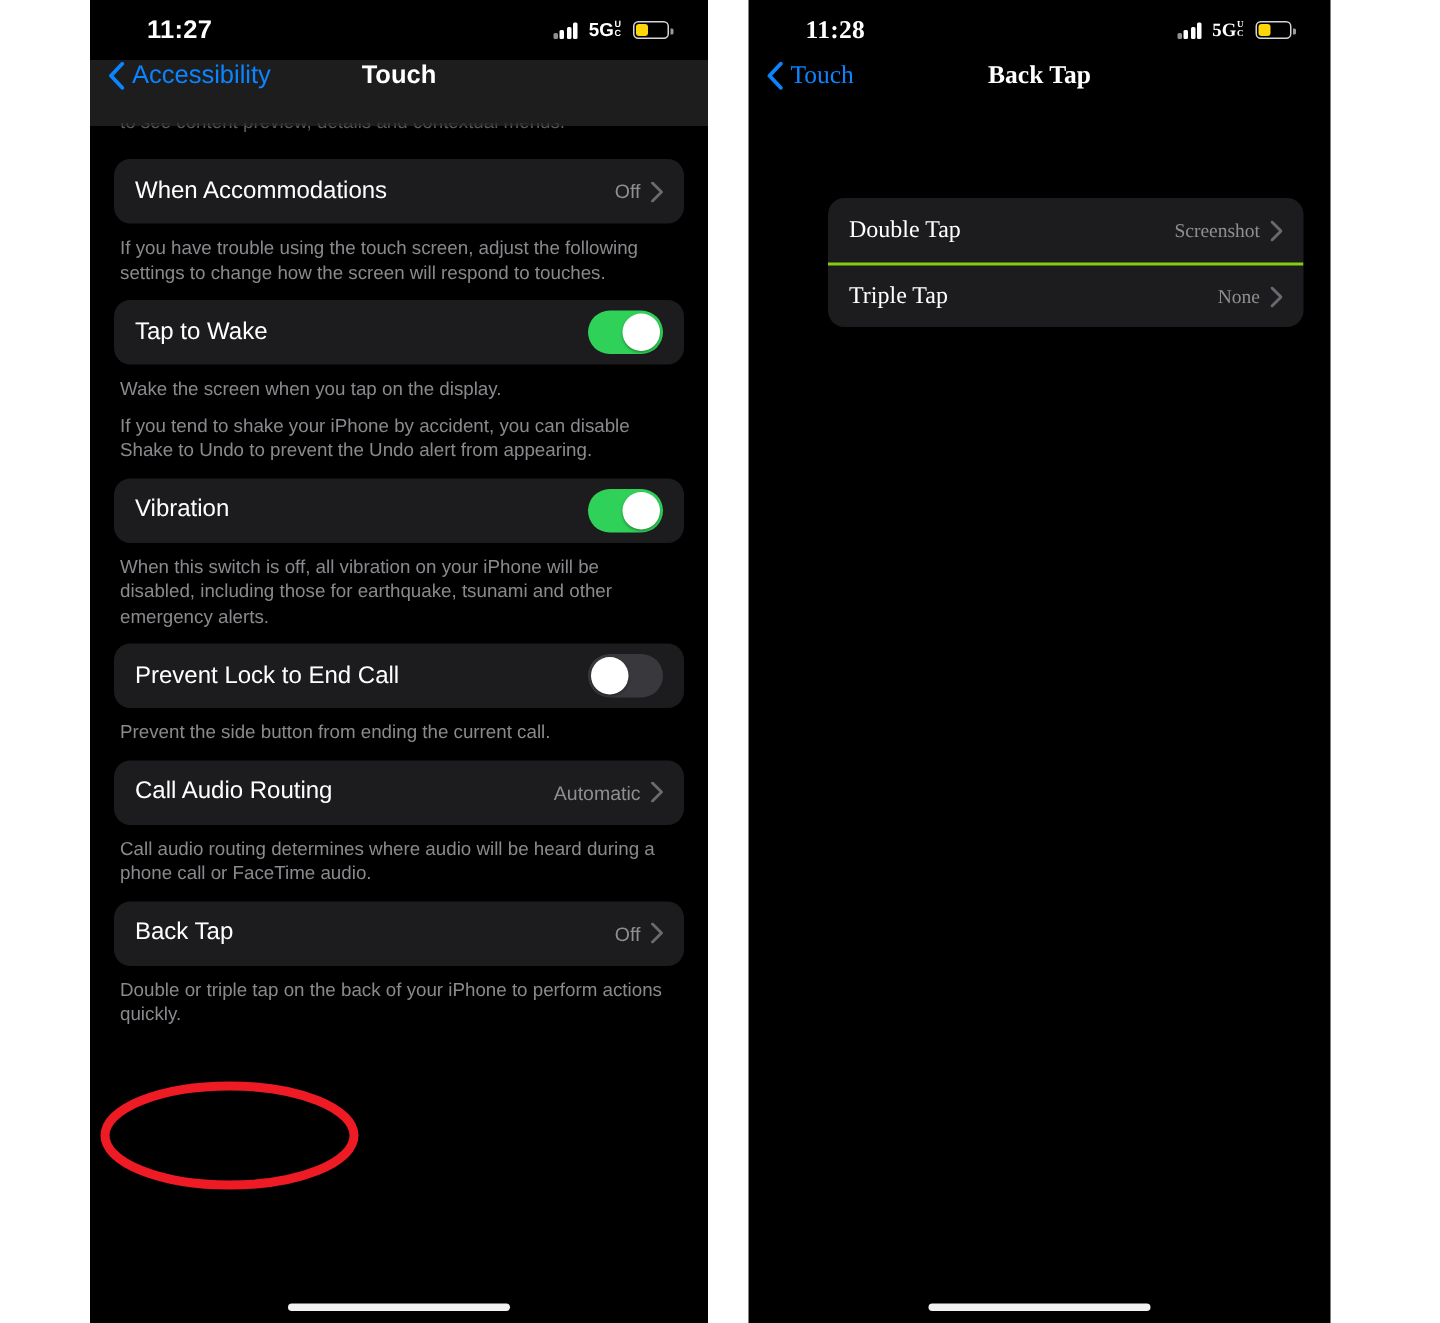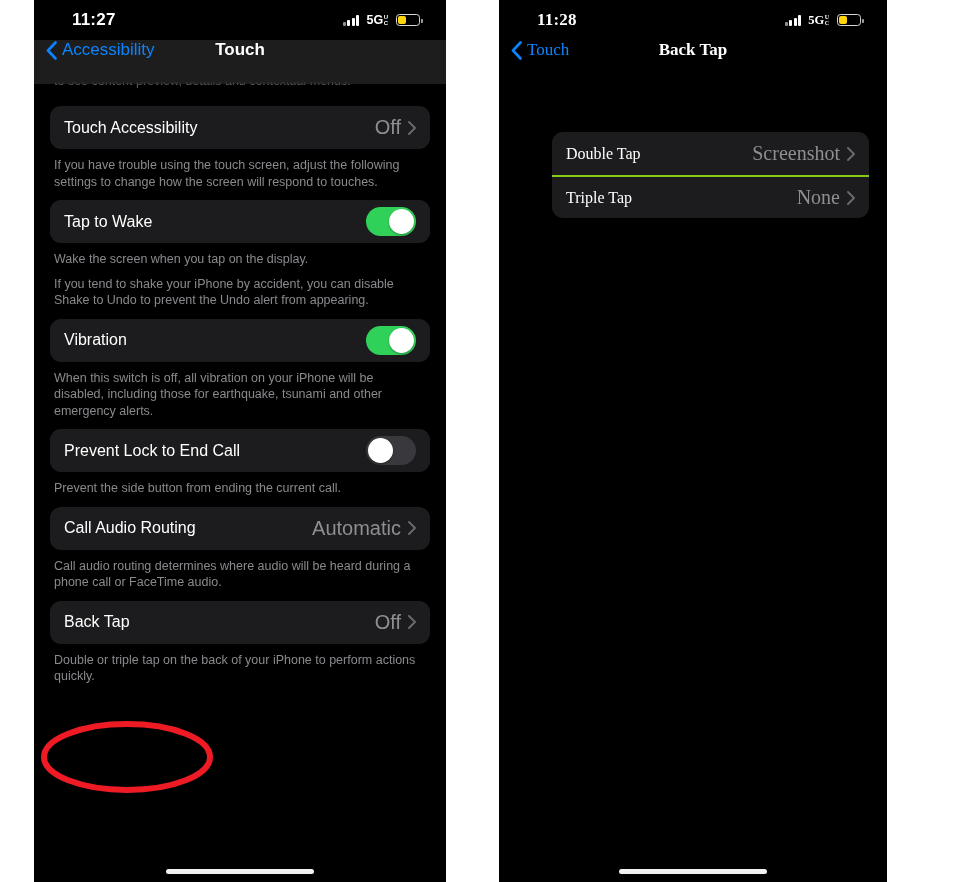--- a/index.html
+++ b/index.html
@@ -18,21 +18,21 @@
   }
 
   
   .phone {
     position: absolute;
     top: 0;
     height: 882px;
     background: #000000;
     overflow: hidden;
   }
-  .phone--left  { left: 34px;  width: 412px; }
+  .phone--left  { left: 60px;  width: 412px; }
   .phone--right { left: 499px; width: 388px; font-family: Liberation Serif, serif; }
 
   
   .statusbar {
     position: relative;
     height: 40px;
     display: flex;
     align-items: center;
     justify-content: space-between;
     padding: 0 26px 0 32px;
@@ -165,21 +165,21 @@
     cursor: pointer;
   }
   .row + .row { border-top: 2px solid #84cc16; }
   .row .label {
     color: #ffffff;
     font-size: 16px;
     flex: 1;
   }
   .row .value {
     color: #8e8e93;
-    font-size: 20px;
+    font-size: 13px;
     margin-right: 7px;
   }
   .chev-right { width: 8px; height: 14px; flex: none; }
 
   .footnote {
     color: #8a8a8e;
     font-size: 12.5px;
     line-height: 16.5px;
     padding: 8px 4px 0 4px;
   }
@@ -268,21 +268,21 @@
     </div>
 
     <div class="content">
 
       <div class="clipped-row">
         <span>to see content preview, details and contextual menus.</span>
       </div>
 
       <div class="card">
         <div class="row">
-          <span class="label">Touch Accessibility</span>
+          <span class="label">When Accommodations</span>
           <span class="value">Off</span>
           <svg class="chev-right" viewBox="0 0 8 14">
             <path d="M1 1 L7 7 L1 13" fill="none" stroke="#6a6a6e" stroke-width="1.9" stroke-linecap="round" stroke-linejoin="round"></path>
           </svg>
         </div>
       </div>
       <div class="footnote">If you have trouble using the touch screen, adjust the following settings to change how the screen will respond to touches.</div>
 
       <div class="card">
         <div class="row">

